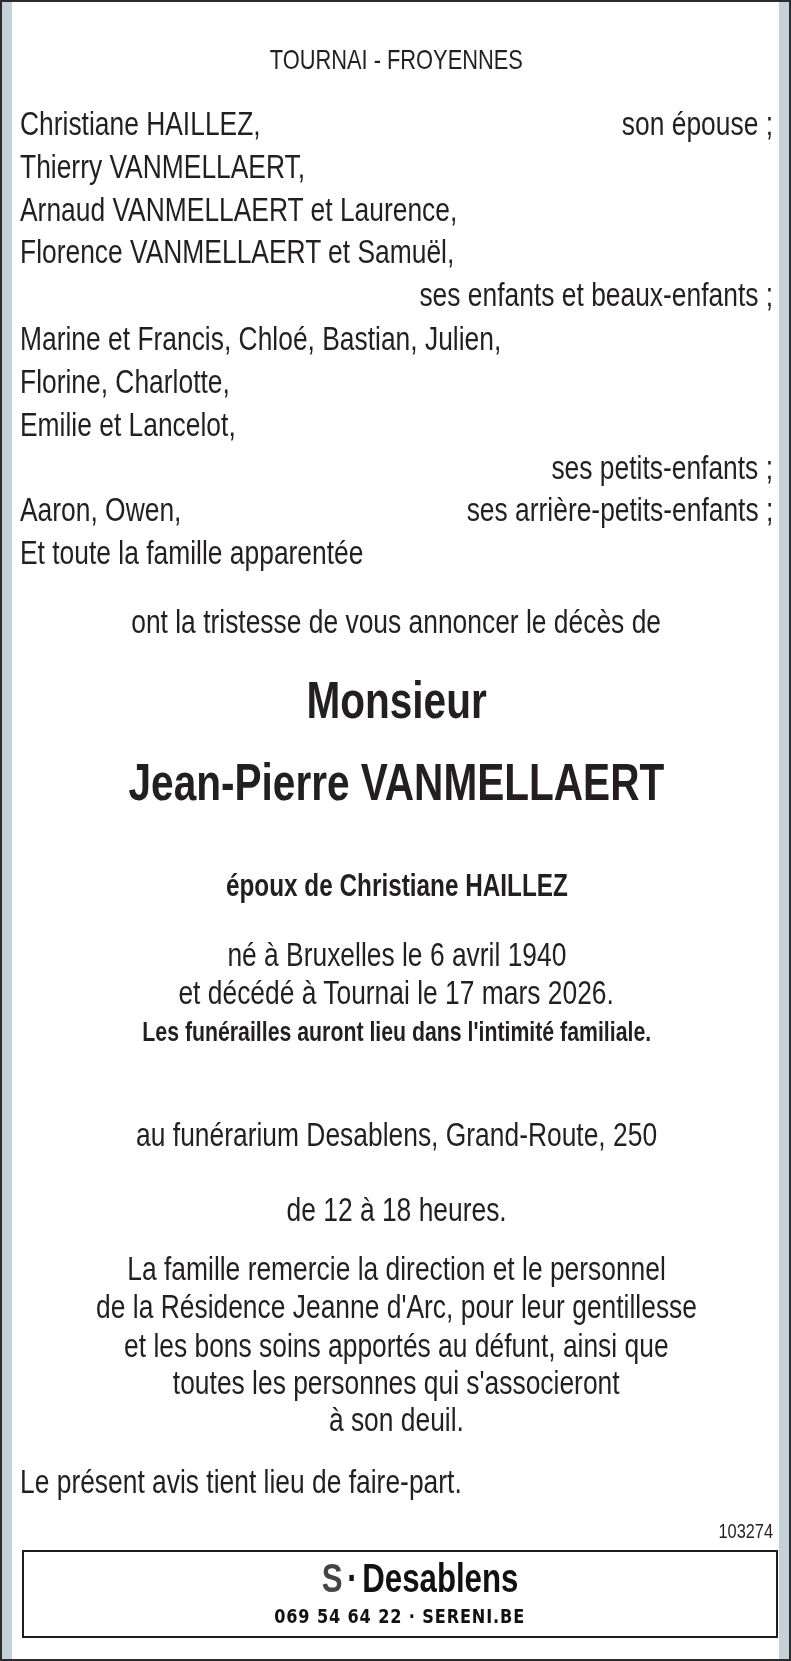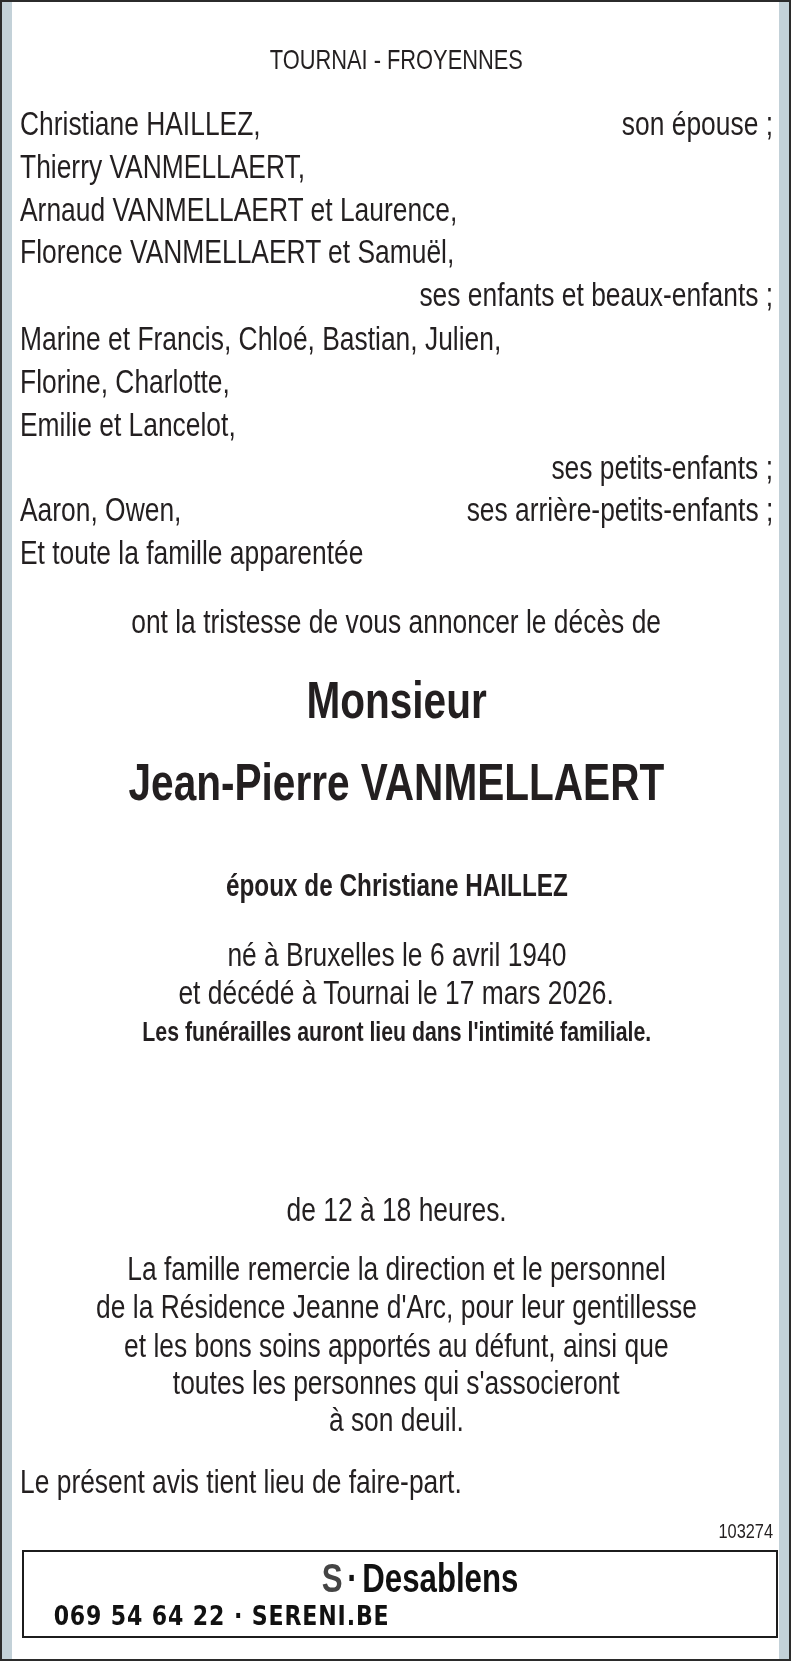--- a/index.html
+++ b/index.html
@@ -44,22 +44,22 @@
     border: 2px solid #1c1c1c; background: #fff; color: #111;
   }
   .logo {
     position: absolute; left: 0; right: 0; top: 4px; text-align: center;
     font-family: "Liberation Sans", sans-serif; font-weight: bold; font-size: 40px; line-height: 44px; padding-left: 40px;
   }
   .logo .cond { transform: scaleX(0.78); transform-origin: center center; display: inline-block; }
   .logo .s-mark { color: #444; font-weight: bold; }
   .logo .dot { padding: 0 6px; }
   .contact {
-    position: absolute; left: 0; right: 0; top: 50px; text-align: left;
-    font-family: "DejaVu Sans", sans-serif; font-weight: bold; font-size: 26px; line-height: 28px; letter-spacing: 1px;
+    position: absolute; left: 0; right: 0; top: 50px; text-align: center;
+    font-family: "DejaVu Sans", sans-serif; font-weight: bold; font-size: 19px; line-height: 28px; letter-spacing: 1px;
   }
   .contact .cond { transform: scaleX(0.85); transform-origin: center center; display: inline-block; }
 </style>
 </head>
 <body>
 
 <div class="frame">
   <div class="strip-left"></div>
   <div class="strip-right"></div>
 
@@ -98,20 +98,21 @@
     <div class="line center f-title" style="top:672px;"><span class="cond">Monsieur</span></div>
     <div class="line center f-title" style="top:754px;"><span class="cond">Jean-Pierre VANMELLAERT</span></div>
 
     <div class="line center f-sub" style="top:867px;"><span class="cond">époux de Christiane HAILLEZ</span></div>
 
     <div class="line center f-body" style="top:936px;"><span class="cond">né à Bruxelles le 6 avril 1940</span></div>
     <div class="line center f-body" style="top:974px;"><span class="cond">et décédé à Tournai le 17 mars 2026.</span></div>
 
     <div class="line center f-bold" style="top:1016px;"><span class="cond">Les funérailles auront lieu dans l'intimité familiale.</span></div>
 
+    <div class="line center f-body" style="top:1116px;"><span class="cond">au funérarium Desablens, Grand-Route, 250</span></div>
     <div class="line center f-body" style="top:1191px;"><span class="cond">de 12 à 18 heures.</span></div>
 
     <div class="line center f-body" style="top:1250px;"><span class="cond">La famille remercie la direction et le personnel</span></div>
     <div class="line center f-body" style="top:1288px;"><span class="cond">de la Résidence Jeanne d'Arc, pour leur gentillesse</span></div>
     <div class="line center f-body" style="top:1364px;"><span class="cond">toutes les personnes qui s'associeront</span></div>
     <div class="line center f-body" style="top:1327px;"><span class="cond">et les bons soins apportés au défunt, ainsi que</span></div>
     <div class="line center f-body" style="top:1401px;"><span class="cond">à son deuil.</span></div>
 
     <div class="line f-body" style="left:6px; top:1463px;"><span class="cond">Le présent avis tient lieu de faire-part.</span></div>
 

